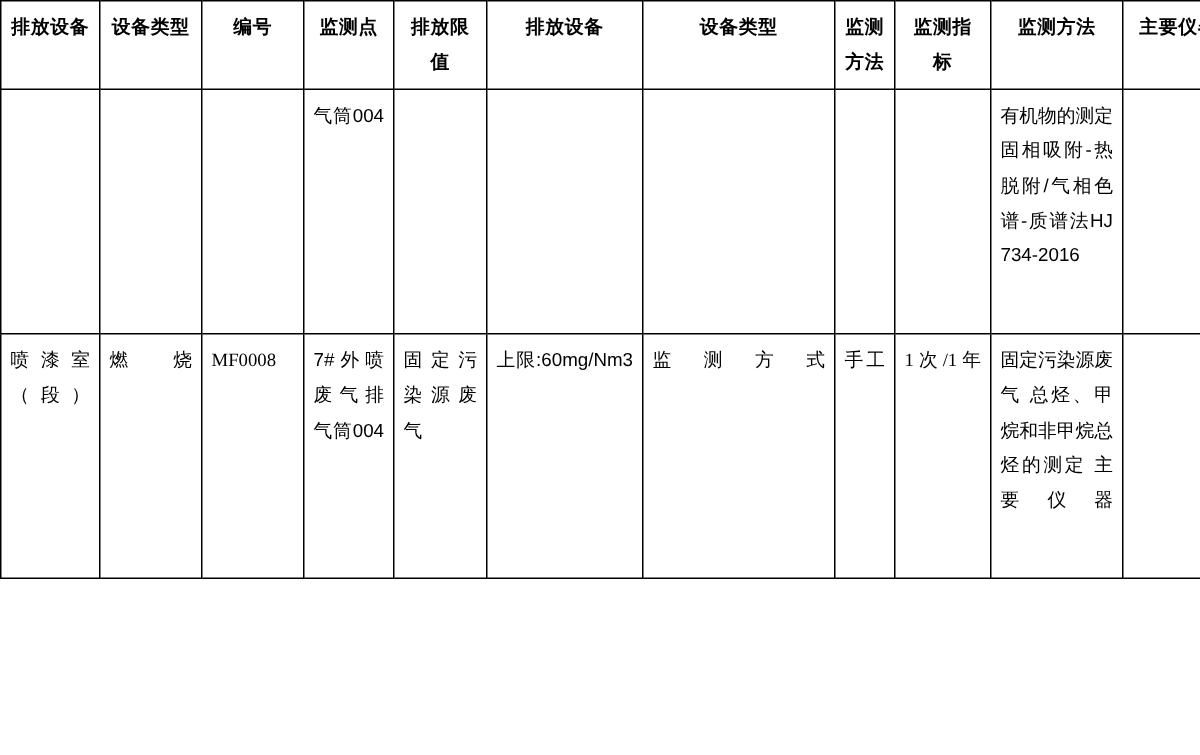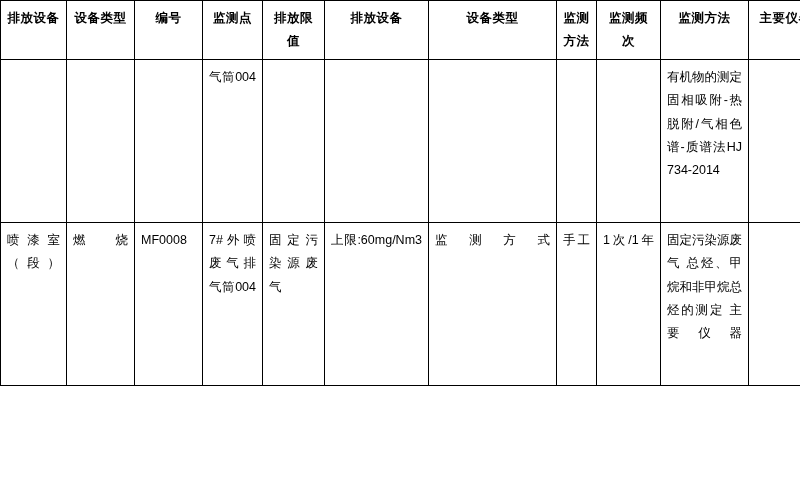--- a/index.html
+++ b/index.html
@@ -63,21 +63,21 @@
   .col4 { width: 60px; }
   .col5 { width: 62px; }
   .col6 { width: 104px; }
   .col7 { width: 128px; }
   .col8 { width: 40px; }
   .col9 { width: 64px; }
   .col10 { width: 88px; }
   .col11 { width: 74px; }
 
   .just { text-align: justify; text-align-last: justify; }
-  .left { text-align: left; text-align-last: left; }
+  .left { text-align: left; text-align-last: left; font-family: Liberation Serif, serif; }
 </style>
 </head>
 <body>
 
 <div class="sheet">
   <table class="emission-table">
     <colgroup>
       <col class="col1">
         <col class="col2">
         <col class="col3">
@@ -93,37 +93,37 @@
     <thead>
       <tr>
         <th>排放设备</th>
         <th>设备类型</th>
         <th>编号</th>
         <th>监测点</th>
         <th>排放限值</th>
         <th>排放设备</th>
         <th>设备类型</th>
         <th class="vertical-head">监测方法</th>
-        <th>监测频次</th>
+        <th>监测指标</th>
         <th>监测方法</th>
         <th>主要仪器</th>
       </tr>
     </thead>
     <tbody>
       <tr class="row-tall">
         <td class="cell blank"></td>
         <td class="cell blank"></td>
         <td class="cell blank"></td>
         <td class="cell just">气筒004</td>
         <td class="cell blank"></td>
         <td class="cell blank"></td>
         <td class="cell blank"></td>
         <td class="cell blank"></td>
         <td class="cell blank"></td>
-        <td class="cell just">有机物的测定固相吸附-热脱附/气相色谱-质谱法HJ734-2014</td>
+        <td class="cell just">有机物的测定固相吸附-热脱附/气相色谱-质谱法HJ734-2016</td>
         <td class="cell blank"></td>
       </tr>
       <tr class="row-tall">
         <td class="cell just">喷漆室（段）</td>
         <td class="cell left">燃烧</td>
         <td class="cell left">MF0008</td>
         <td class="cell just">7#外喷废气排气筒004</td>
         <td class="cell just">固定污染源废气</td>
         <td class="cell just">上限:60mg/Nm3</td>
         <td class="cell left">监测方式</td>

